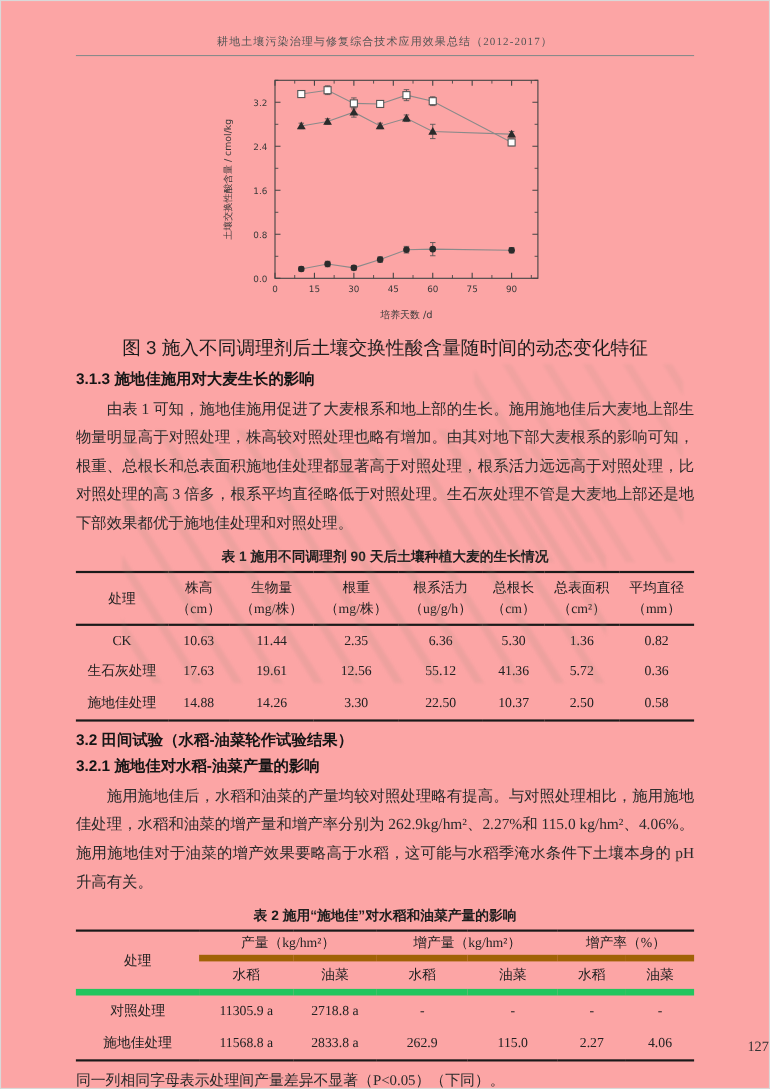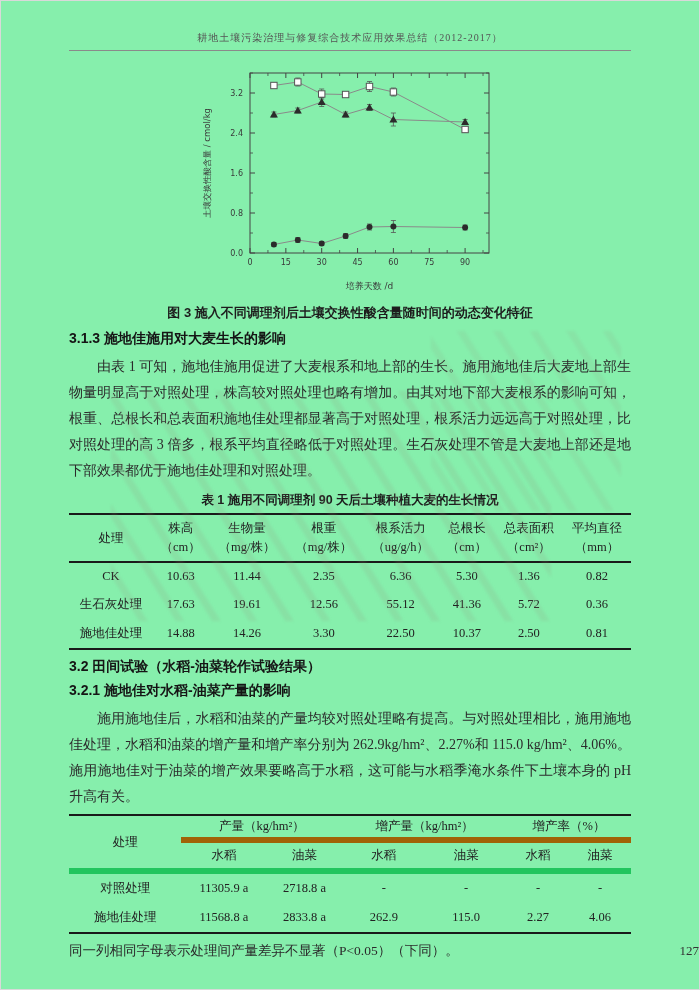--- a/index.html
+++ b/index.html
@@ -1,25 +1,25 @@
 <!DOCTYPE html>
 <html><head>
 <meta charset="utf-8">
 <style>
   html,body{margin:0;padding:0;background:#fff;}
-  .page{position:relative;width:700px;height:990px;background:#86efac;border:1px solid #d9d9d9;
+  .page{position:relative;width:700px;height:990px;background:#fca5a5;border:1px solid #d9d9d9;
         box-sizing:border-box;overflow:hidden;color:#2b2b2b;
         font-family:"Liberation Serif","DejaVu Serif",serif;}
   
   .runhead{margin:30px 68px 0;text-align:center;font-size:10px;color:#555;
            letter-spacing:1px;padding-bottom:5px;border-bottom:1px solid #8a8a8a;}
   
   .figwrap{text-align:center;margin-top:12px;}
   .figcap{margin-top:3px;font-family:"Liberation Sans","DejaVu Sans",sans-serif;
-          font-weight:bold;font-size:13px;color:#1d1d1d;}
+          font-weight:normal;font-size:17px;color:#1d1d1d;}
   
   .content{margin:0 68px;}
   h3{font-family:"Liberation Sans","DejaVu Sans",sans-serif;font-size:14px;
      color:#151515;margin:8px 0 6px;font-weight:bold;}
   p.body{font-size:14px;line-height:26px;text-align:justify;text-indent:2em;
          margin:0 0 4px;color:#2b2b2b;}
   p.note{font-size:13.5px;line-height:26px;margin:2px 0 2px;color:#2b2b2b;}
   .tblcap{text-align:center;font-family:"Liberation Sans","DejaVu Sans",sans-serif;
           font-weight:bold;font-size:12.5px;color:#1d1d1d;margin:8px 0 4px;}
   table.tbl{width:100%;border-collapse:collapse;font-size:12.5px;color:#222;
@@ -270,29 +270,30 @@
             <td>0.36</td>
           </tr>
           <tr>
             <td>施地佳处理</td>
             <td>14.88</td>
             <td>14.26</td>
             <td>3.30</td>
             <td>22.50</td>
             <td>10.37</td>
             <td>2.50</td>
-            <td>0.81</td>
+            <td>0.58</td>
           </tr>
         </tbody>
     </table>
 
     <h3>3.2  田间试验（水稻-油菜轮作试验结果）</h3>
     <h3 style="margin-top:2px;">3.2.1  施地佳对水稻-油菜产量的影响</h3>
     <p class="body">施用施地佳后，水稻和油菜的产量均较对照处理略有提高。与对照处理相比，施用施地佳处理，水稻和油菜的增产量和增产率分别为 262.9kg/hm²、2.27%和 115.0 kg/hm²、4.06%。施用施地佳对于油菜的增产效果要略高于水稻，这可能与水稻季淹水条件下土壤本身的 pH 升高有关。</p>
 
+    <div class="tblcap">表 2  施用“施地佳”对水稻和油菜产量的影响</div>
     <table class="tbl" id="table2">
       <thead>
         <tr>
           <th rowspan="2" class="treat" style="width:20%;">处理</th>
           <th colspan="2" class="grp">产量（kg/hm²）</th>
           <th colspan="2" class="grp">增产量（kg/hm²）</th>
           <th colspan="2" class="grp">增产率（%）</th>
         </tr>
         <tr class="sub">
           <th>水稻</th>

